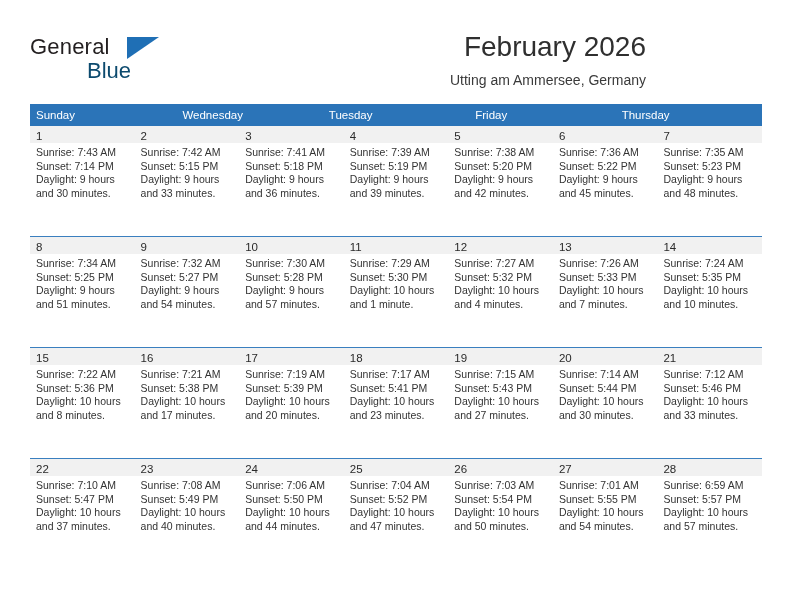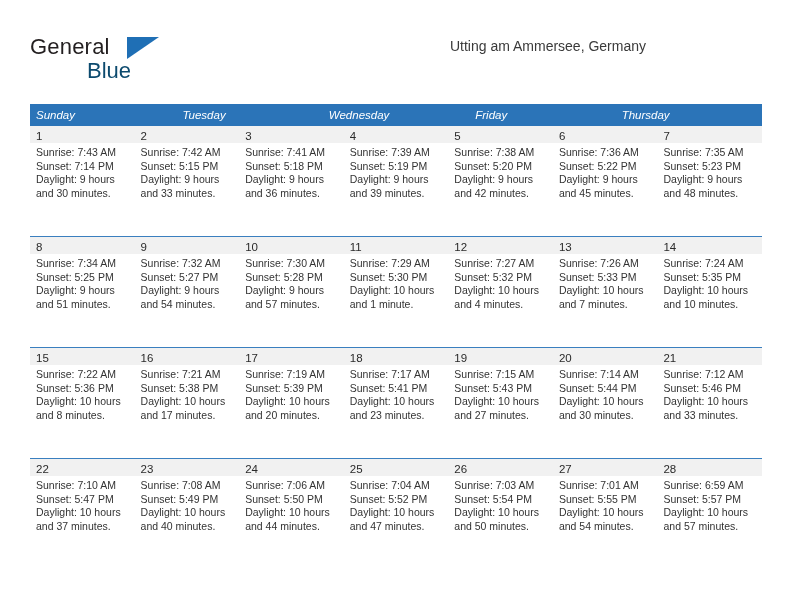--- a/index.html
+++ b/index.html
@@ -91,21 +91,20 @@
     position: absolute;
     left: 30px;
     top: 104px;
     width: 732px;
   }
 
   .weekdays {
     display: flex;
     background: #2b74b8;
     height: 22px;
-    font-style: italic;
   }
   .weekday {
     flex: 1 1 0;
     box-sizing: border-box;
     color: #ffffff;
     font-size: 11.5px;
     line-height: 22px;
     padding-left: 6px;
     white-space: nowrap;
   }
@@ -152,31 +151,32 @@
 
   <div class="top-bar">
 
     <div class="brand">
       <span class="brand-general">General</span>
       <span class="brand-triangle"></span>
       <span class="brand-blue">Blue</span>
     </div>
 
     <div class="title-block">
+      <div class="month-title">February 2026</div>
       <div class="location">Utting am Ammersee, Germany</div>
     </div>
 
   </div>
 
   <div class="calendar">
 
     <div class="weekdays">
       <div class="weekday">Sunday</div>
+      <div class="weekday">Wednesday</div>
       <div class="weekday">Tuesday</div>
-      <div class="weekday">Wednesday</div>
       <div class="weekday">Friday</div>
       <div class="weekday">Thursday</div>
     </div>
 
     <div class="week">
       <div class="day-cell">
         <div class="day-num-band"><span class="day-num">1</span></div>
         <div class="day-body">
           <div class="day-line">Sunrise: 7:43 AM</div>
           <div class="day-line">Sunset: 7:14 PM</div>

